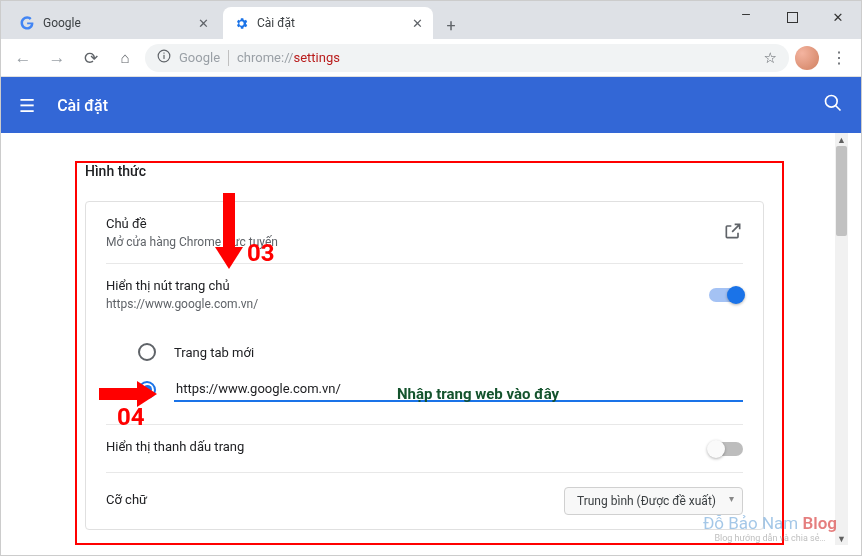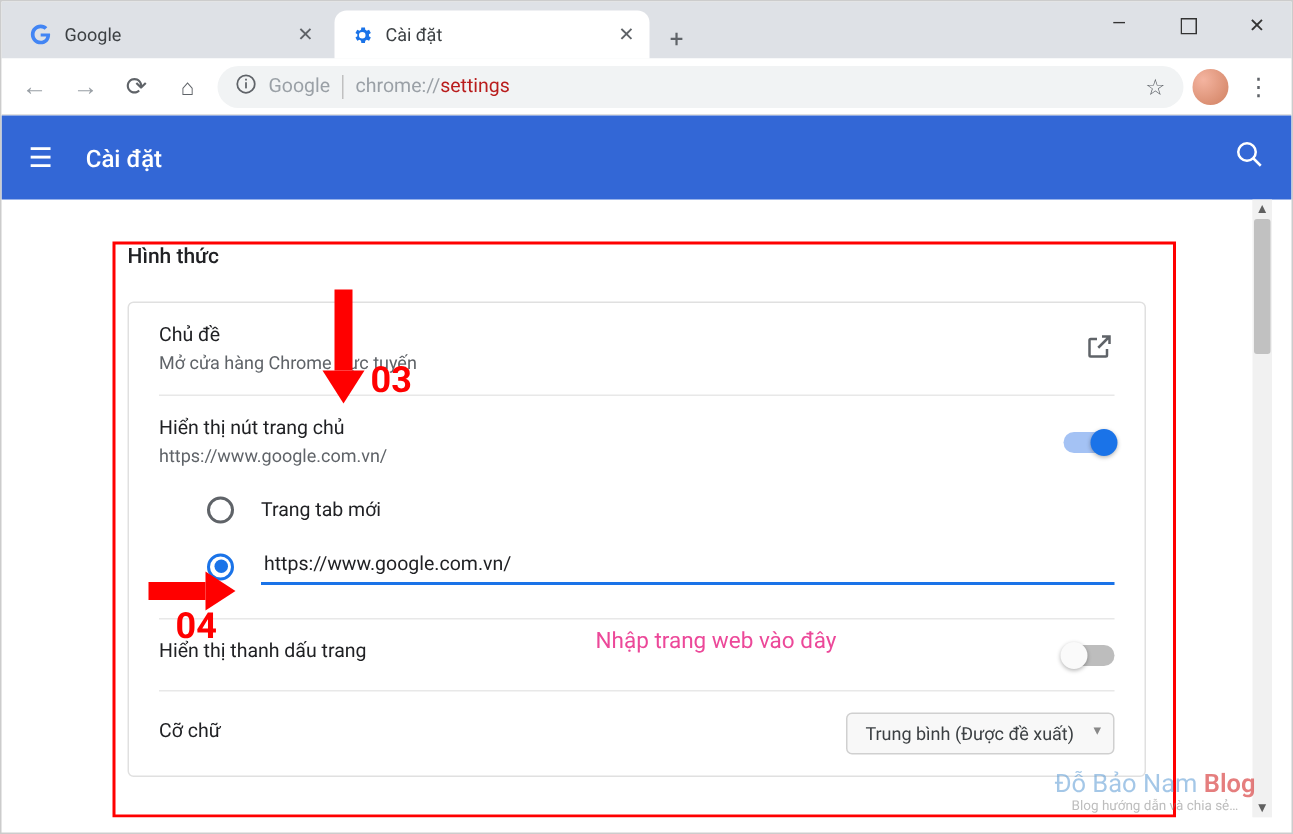--- a/index.html
+++ b/index.html
@@ -78,21 +78,21 @@
   .dropdown::after { content: "▾"; position: absolute; right: 8px; top: 5px; font-size: 10px; color: #888; }
 
   
   .arrow-down { position: absolute; width: 24px; height: 74px; }
   .arrow-down .shaft { width: 12px; height: 54px; background: red; margin: 0 auto; }
   .arrow-down .head { width: 0; height: 0; border-left: 14px solid transparent; border-right: 14px solid transparent; border-top: 22px solid red; margin-left: -2px; }
   .arrow-right { position: absolute; width: 58px; height: 22px; display: flex; align-items: center; }
   .arrow-right .shaft { width: 38px; height: 12px; background: red; }
   .arrow-right .head { width: 0; height: 0; border-top: 13px solid transparent; border-bottom: 13px solid transparent; border-left: 20px solid red; }
   .anno-num { position: absolute; font-size: 24px; font-weight: bold; color: red; }
-  .anno-text { position: absolute; font-size: 15px; font-weight: normal; color: #ec4899; white-space: nowrap; margin-top: 33px; }
+  .anno-text { position: absolute; font-size: 15px; font-weight: bold; color: #14532d; white-space: nowrap; }
 
   .watermark { position: absolute; right: 24px; bottom: 12px; text-align: center; opacity: 0.55; }
   .watermark .line1 { font-size: 17px; color: #5b9bd5; font-weight: 400; }
   .watermark .line1 b { color: #d01616; font-weight: 600; }
   .watermark .line2 { font-size: 9px; color: #888; }
 </style>
 </head>
 <body>
 
 <div class="window-controls">
@@ -172,21 +172,21 @@
           <div class="row-title">Chủ đề</div>
           <div class="row-sub">Mở cửa hàng Chrome trực tuyến</div>
         </div>
         <span>
           <svg class="ext-icon" viewBox="0 0 24 24">
               <path fill="none" stroke="#5f6368" stroke-width="2" d="M14 4h6v6M20 4l-9 9M18 14v5a1 1 0 01-1 1H5a1 1 0 01-1-1V7a1 1 0 011-1h5"></path>
             </svg>
         </span>
       </div>
 
-      <div class="row" style="flex-direction:column; align-items:stretch; gap:12px;">
+      <div class="row" style="flex-direction:column; align-items:stretch; gap:24px;">
         <div style="display:flex; align-items:center;">
           <div class="row-text">
             <div class="row-title">Hiển thị nút trang chủ</div>
             <div class="row-sub">https://www.google.com.vn/</div>
           </div>
           <div class="toggle on"></div>
         </div>
         <div class="sub-options">
           <div class="radio-row">
             <div class="radio"></div>

